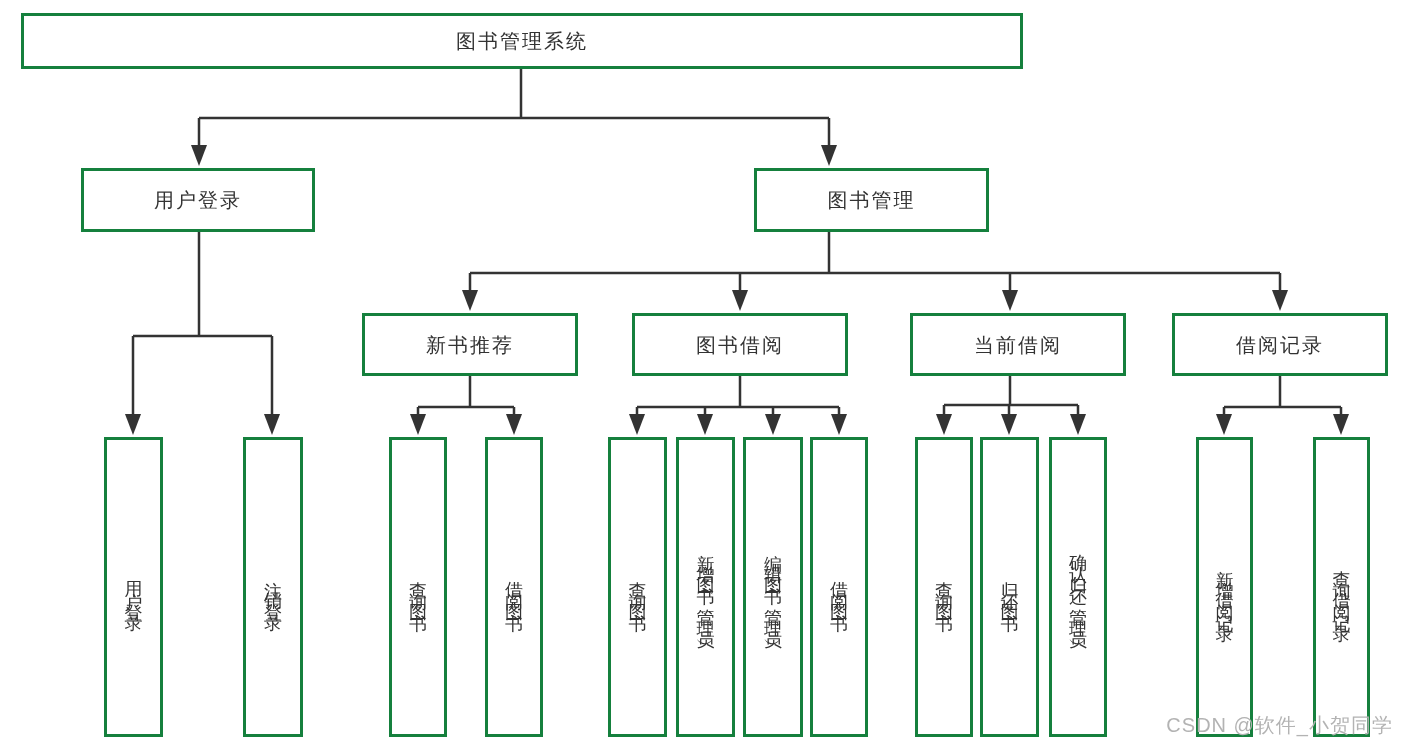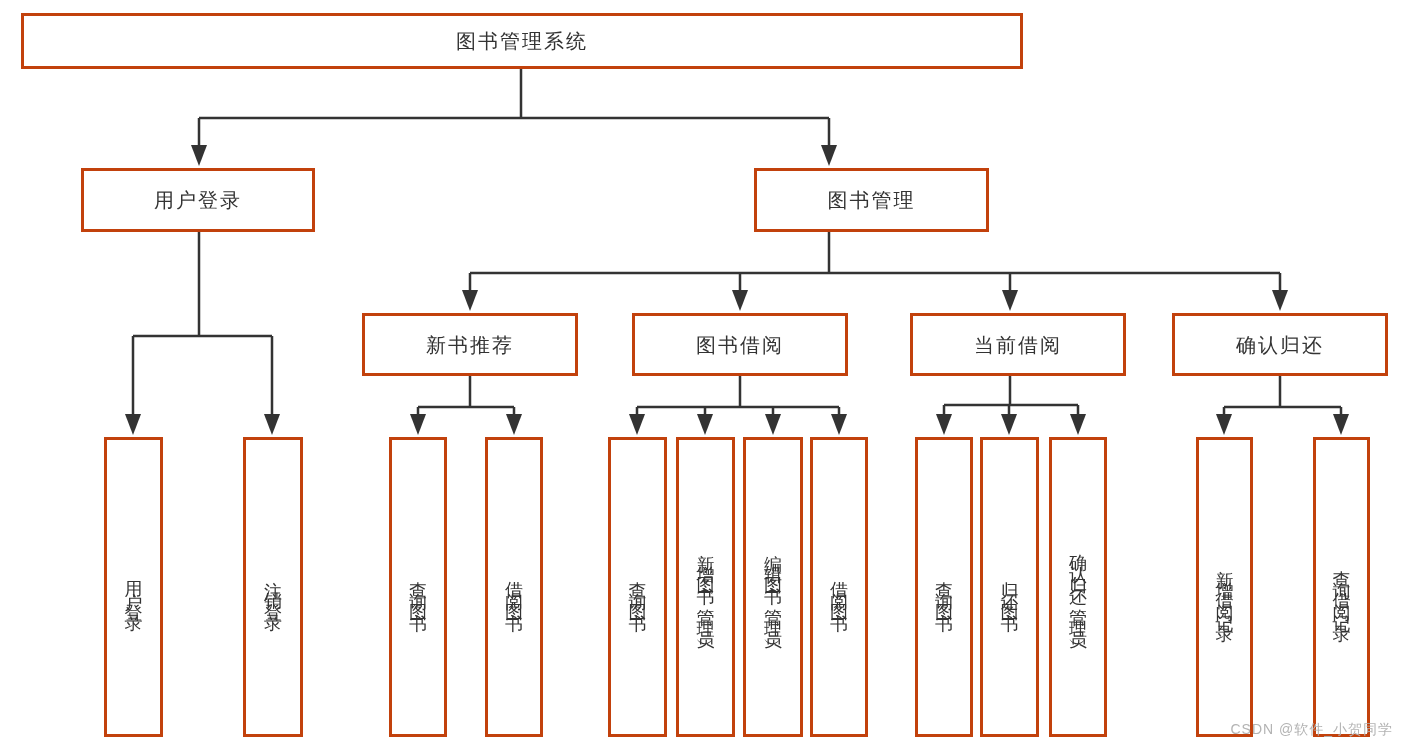--- a/index.html
+++ b/index.html
@@ -12,21 +12,21 @@
     overflow: hidden;
   }
   .connectors {
     position: absolute;
     left: 0; top: 0;
     width: 1405px; height: 747px;
   }
   .node {
     position: absolute;
     box-sizing: border-box;
-    border: 3px solid #c2410c;
+    border: 3px solid #15803d;
     background: #ffffff;
     color: #333333;
     display: flex;
     align-items: center;
     justify-content: center;
     text-align: center;
   }
   .hbox {
     font-size: 20px;
     letter-spacing: 2px;
@@ -37,21 +37,21 @@
     text-orientation: mixed;
     font-size: 18px;
     letter-spacing: 11px;
     line-height: 1;
     padding-top: 4px;
   }
   .watermark {
     position: absolute;
     right: 12px;
     bottom: 8px;
-    font-size: 14px;
+    font-size: 20px;
     color: #b3b3b3;
     letter-spacing: 1px;
     white-space: nowrap;
     z-index: 5;
   }
 </style>
 </head>
 <body>
 
 <div class="stage">
@@ -100,21 +100,21 @@
   </svg>
 
   <div class="node hbox" style="left:21px; top:13px; width:1002px; height:56px;">图书管理系统</div>
 
   <div class="node hbox" style="left:81px; top:168px; width:234px; height:64px;">用户登录</div>
   <div class="node hbox" style="left:712px; top:168px; width:235px; height:64px;margin-left:42px;">图书管理</div>
 
   <div class="node hbox" style="left:362px; top:313px; width:216px; height:63px;">新书推荐</div>
   <div class="node hbox" style="left:632px; top:313px; width:216px; height:63px;">图书借阅</div>
   <div class="node hbox" style="left:902px; top:313px; width:216px; height:63px;margin-left:8px;">当前借阅</div>
-  <div class="node hbox" style="left:1172px; top:313px; width:216px; height:63px;">确认归还</div>
+  <div class="node hbox" style="left:1172px; top:313px; width:216px; height:63px;">借阅记录</div>
 
   <div class="node vbox" style="left:104px; top:437px; width:59px; height:300px;">用户登录</div>
   <div class="node vbox" style="left:243px; top:437px; width:60px; height:300px;">注销登录</div>
 
   <div class="node vbox" style="left:389px; top:437px; width:58px; height:300px;">查询图书</div>
   <div class="node vbox" style="left:485px; top:437px; width:58px; height:300px;">借阅图书</div>
 
   <div class="node vbox" style="left:608px; top:437px; width:59px; height:300px;">查询图书</div>
   <div class="node vbox" style="left:676px; top:437px; width:59px; height:300px;">新增图书（管理员）</div>
   <div class="node vbox" style="left:743px; top:437px; width:60px; height:300px;">编辑图书（管理员）</div>

